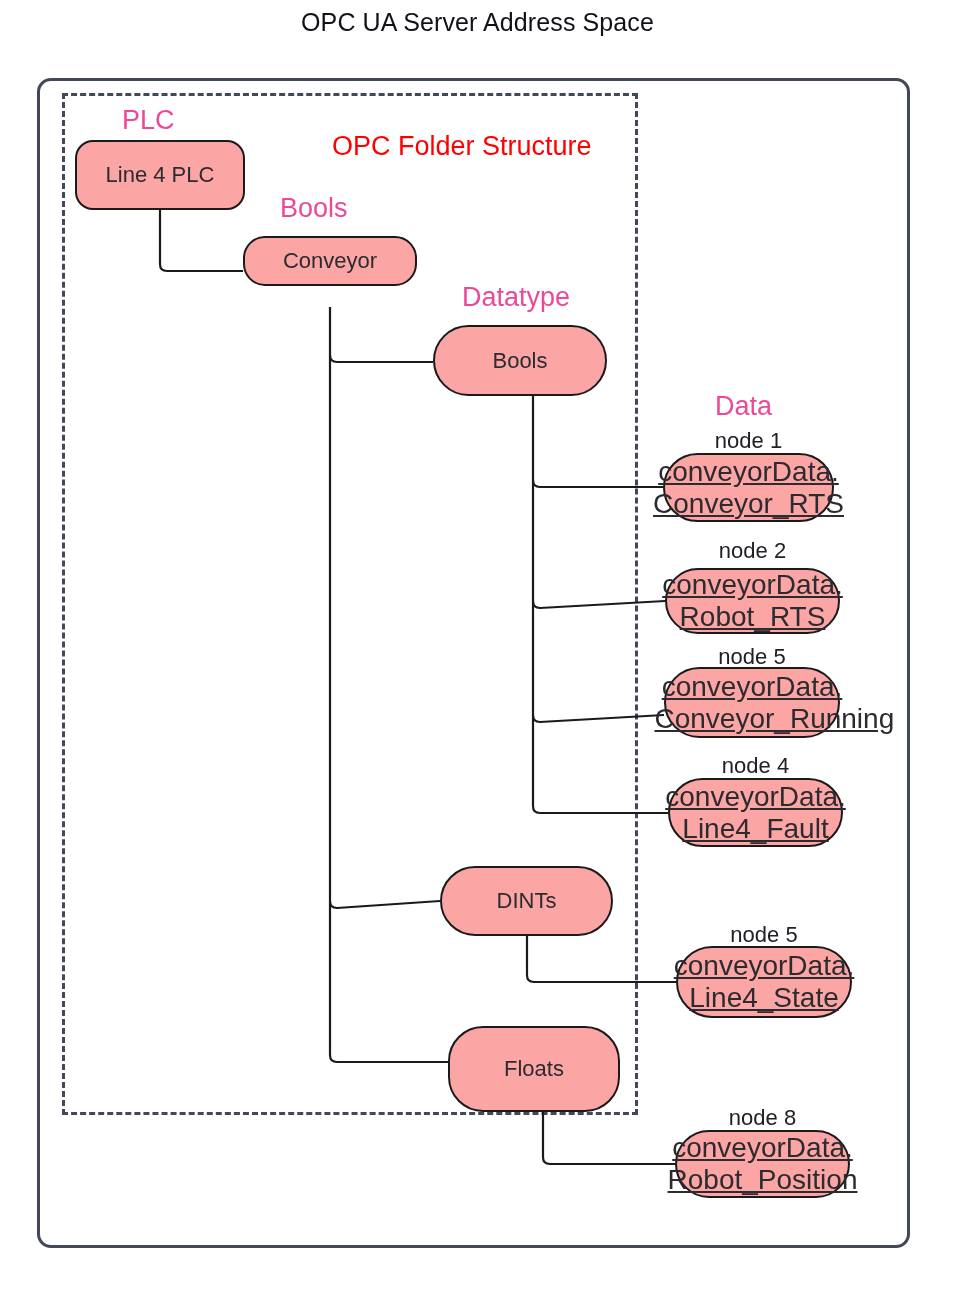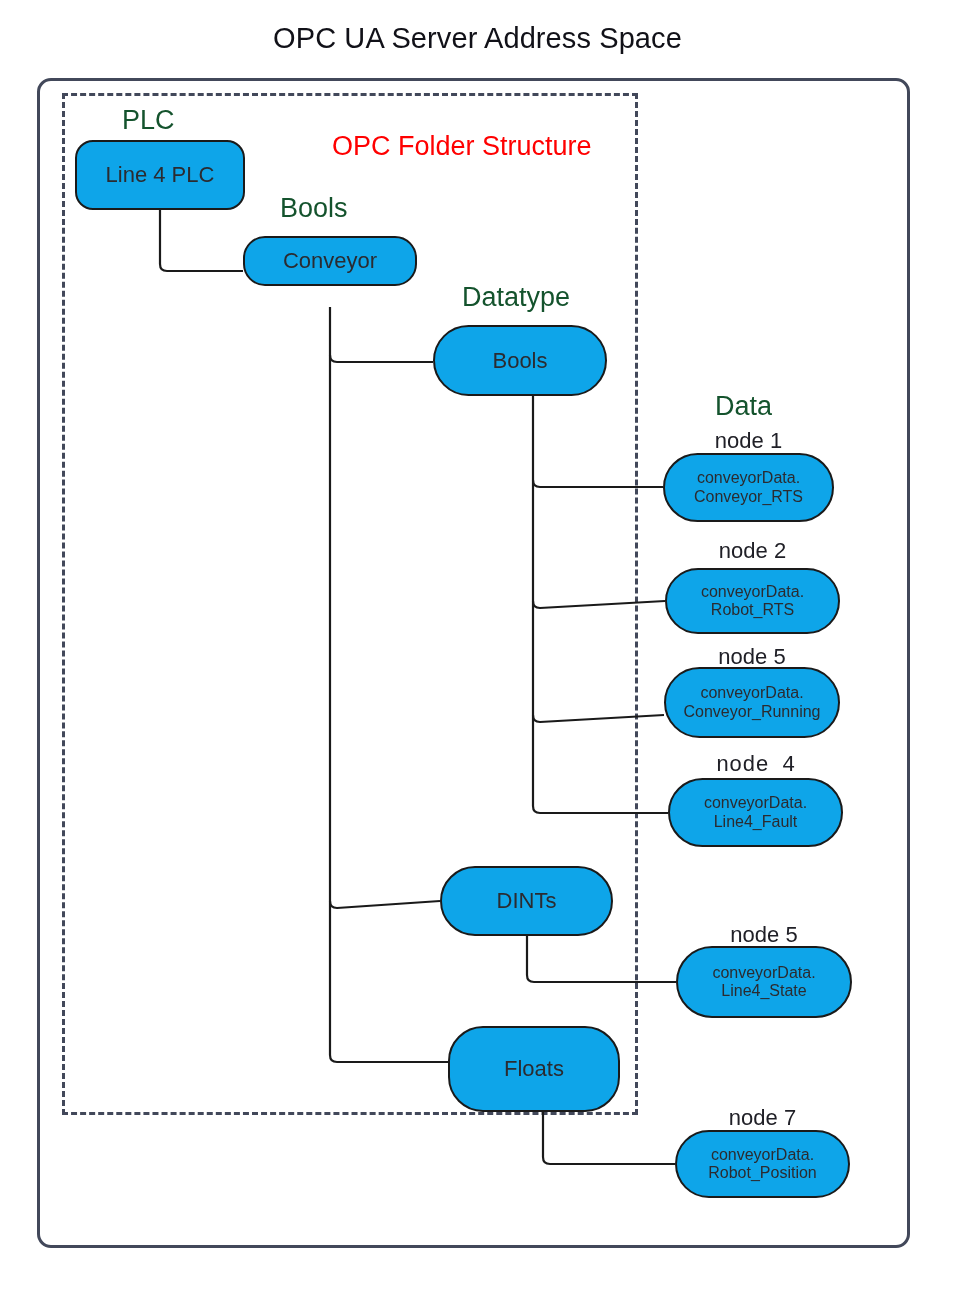--- a/index.html
+++ b/index.html
@@ -26,24 +26,24 @@
     top: 0;
     width: 955px;
     height: 1304px;
     pointer-events: none;
   }
 
   
   .diagram-title {
     position: absolute;
     left: 0;
-    top: 18px;
+    top: 2px;
     width: 955px;
     text-align: center;
-    font-size: 29px;
+    font-size: 25px;
     line-height: 40px;
     letter-spacing: 0.1px;
     color: #111118;
     white-space: nowrap;
   }
 
   
   .outer-frame {
     position: absolute;
     left: 37px;
@@ -64,44 +64,44 @@
     border: 3px dashed #42485a;
     box-sizing: border-box;
     background: transparent;
   }
 
   
   .node {
     position: absolute;
     box-sizing: border-box;
     border: 2px solid #1a1a1a;
-    background: #0ea5e9;
+    background: #fca5a5;
     display: flex;
     align-items: center;
     justify-content: center;
     text-align: center;
     color: #2b2b30;
     z-index: 4;
   }
   .node .node-text {
     display: block;
     white-space: pre-line;
     line-height: 1.14;
   }
 
   .node-folder { font-size: 22px; }
-  .node-data { font-size: 16px; }
+  .node-data { font-size: 28px; text-decoration: underline; }
   .node-data .node-text { white-space: pre-line; }
 
   
   .caption {
     position: absolute;
     font-size: 27px;
     line-height: 32px;
-    color: #14532d;
+    color: #ec4899;
     white-space: nowrap;
     z-index: 5;
   }
   .caption.accent { color: #ff0000; }
   .node-caption {
     position: absolute;
     font-size: 22px;
     line-height: 25px;
     color: #202027;
     white-space: nowrap;
@@ -179,31 +179,31 @@
     <span class="node-text">conveyorData.
 Robot_RTS</span>
   </div>
 
   <div class="node-caption" style="left:664px; top:644px; width:176px;">node 5</div>
   <div class="node node-data" style="left:664px; top:667px; width:176px; height:71px; border-radius:36px;">
     <span class="node-text" style="width:195px;">conveyorData.
 Conveyor_Running</span>
   </div>
 
-  <div class="node-caption" style="left:668px; top:753px; width:175px;font-family:Liberation Mono, monospace;">node 4</div>
+  <div class="node-caption" style="left:668px; top:753px; width:175px;">node 4</div>
   <div class="node node-data" style="left:668px; top:778px; width:175px; height:69px; border-radius:35px;">
     <span class="node-text">conveyorData.
 Line4_Fault</span>
   </div>
 
   <div class="node-caption" style="left:676px; top:922px; width:176px;">node 5</div>
   <div class="node node-data" style="left:676px; top:946px; width:176px; height:72px; border-radius:36px;">
     <span class="node-text">conveyorData.
 Line4_State</span>
   </div>
 
-  <div class="node-caption" style="left:675px; top:1105px; width:175px;">node 7</div>
+  <div class="node-caption" style="left:675px; top:1105px; width:175px;">node 8</div>
   <div class="node node-data" style="left:675px; top:1130px; width:175px; height:68px; border-radius:34px;">
     <span class="node-text">conveyorData.
 Robot_Position</span>
   </div>
 
 </div>
 
 </body></html>

